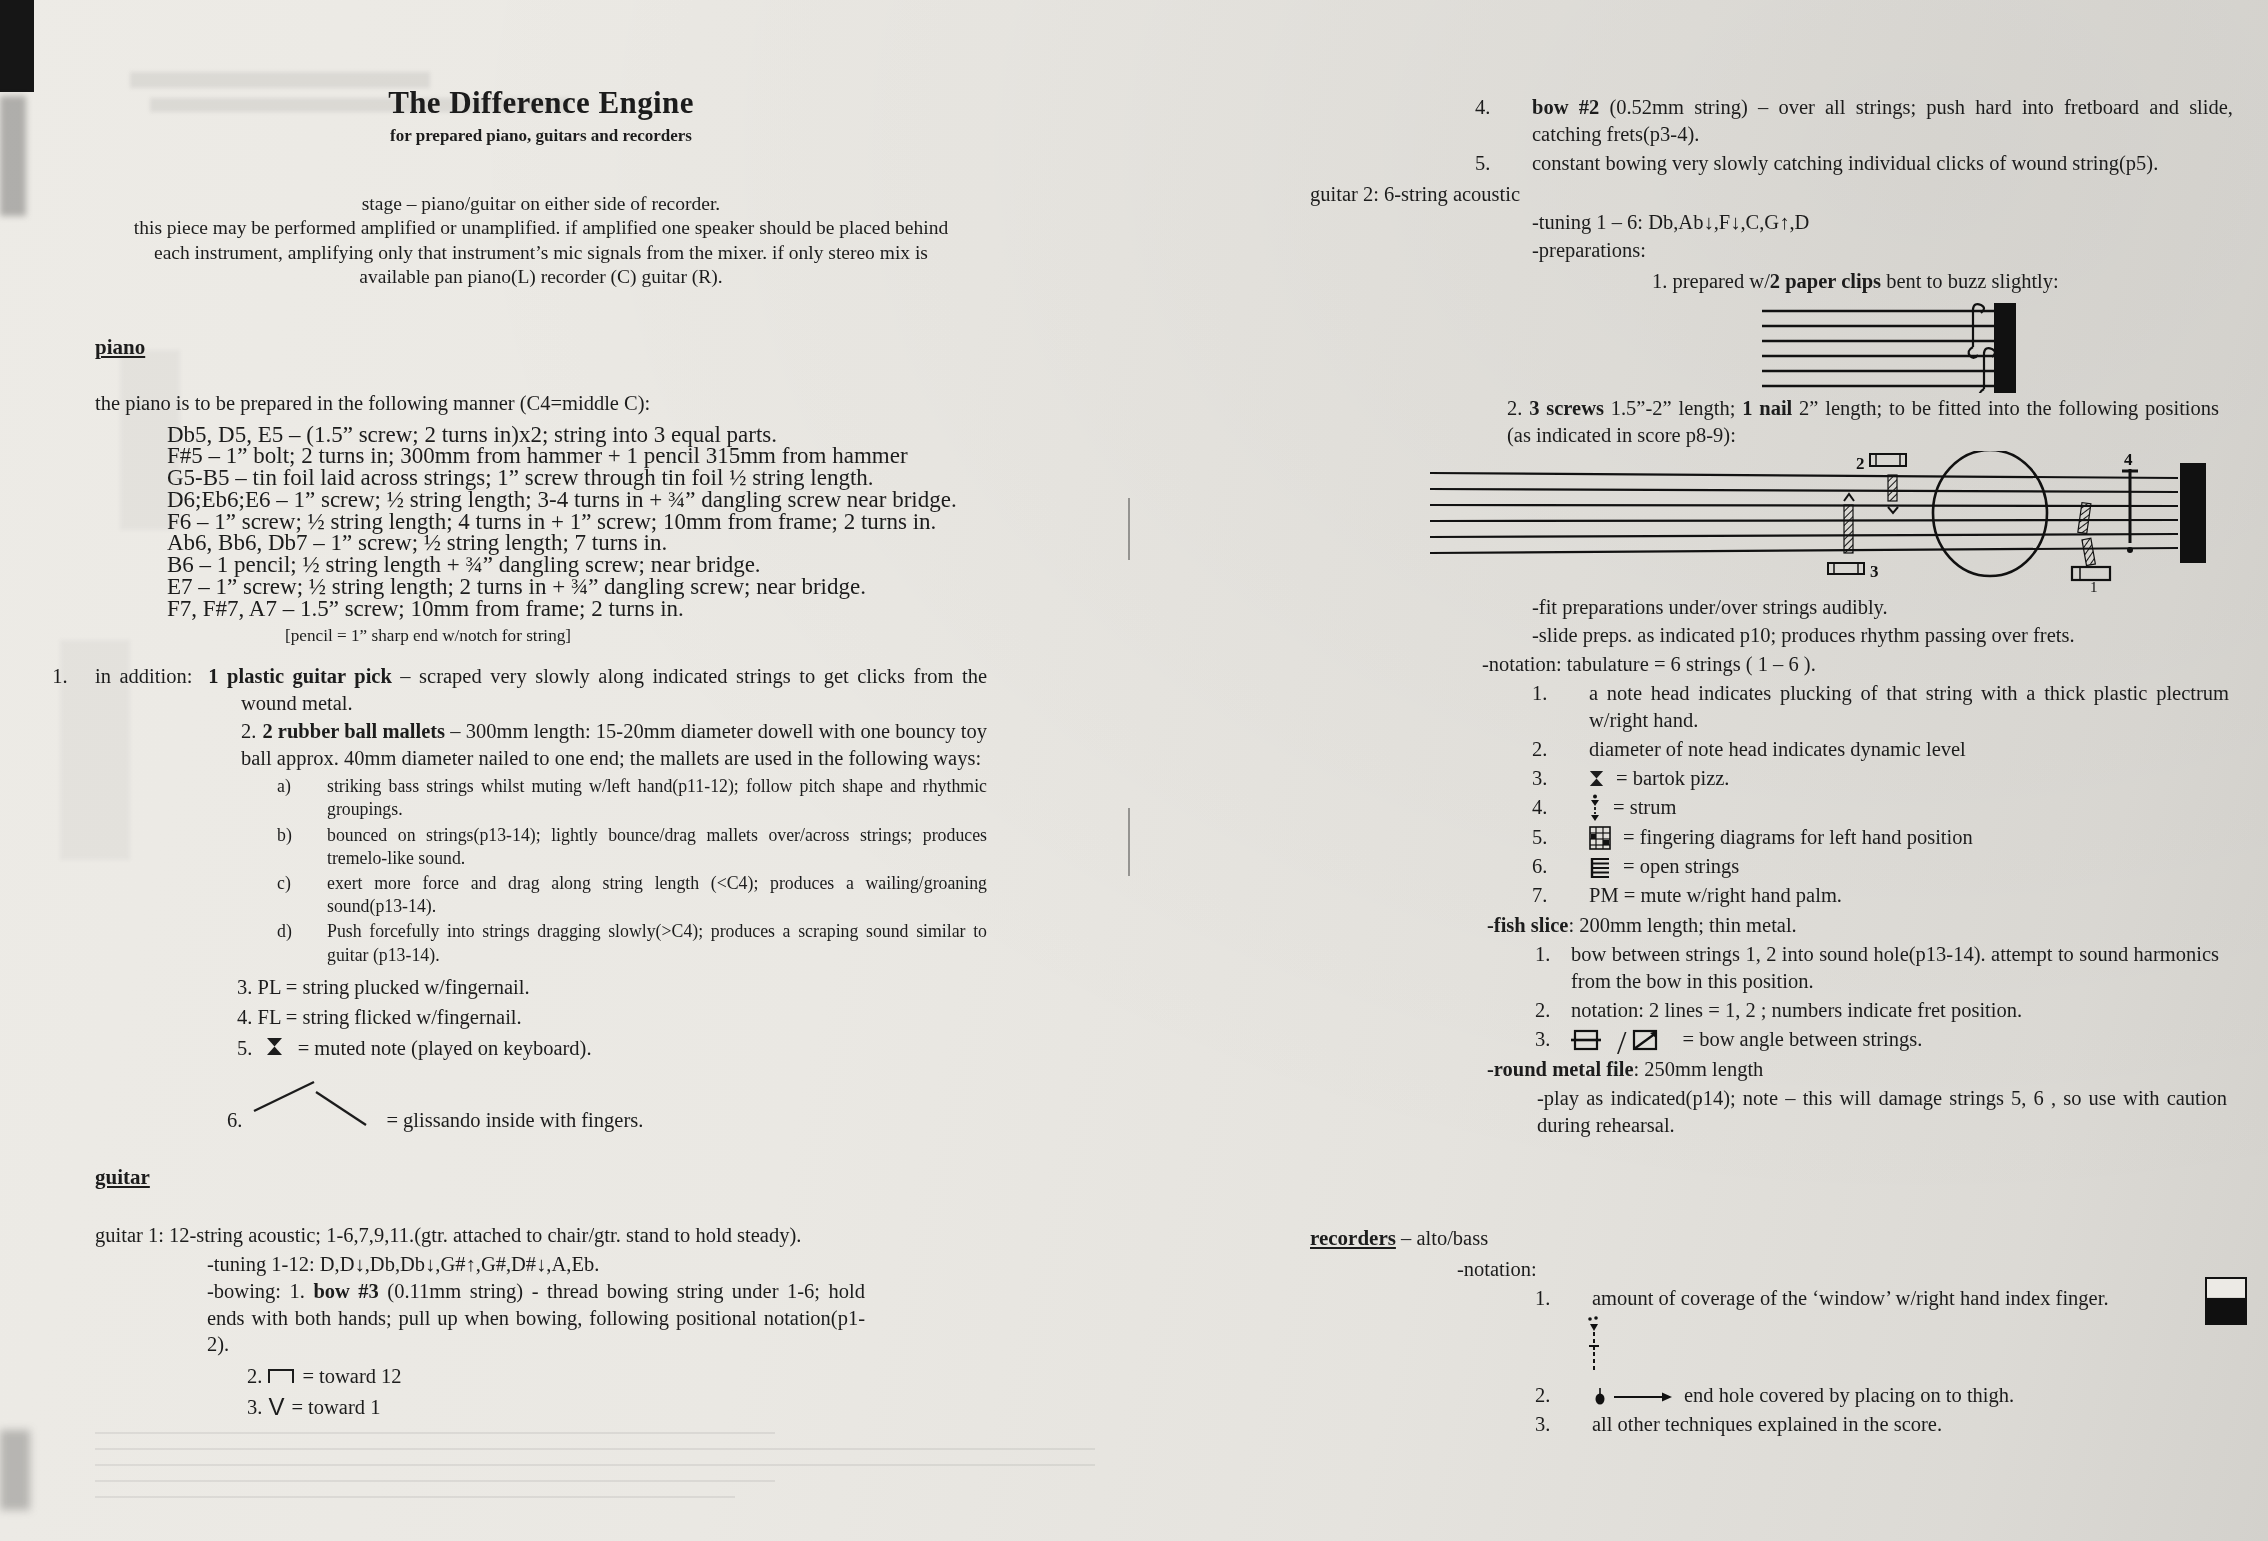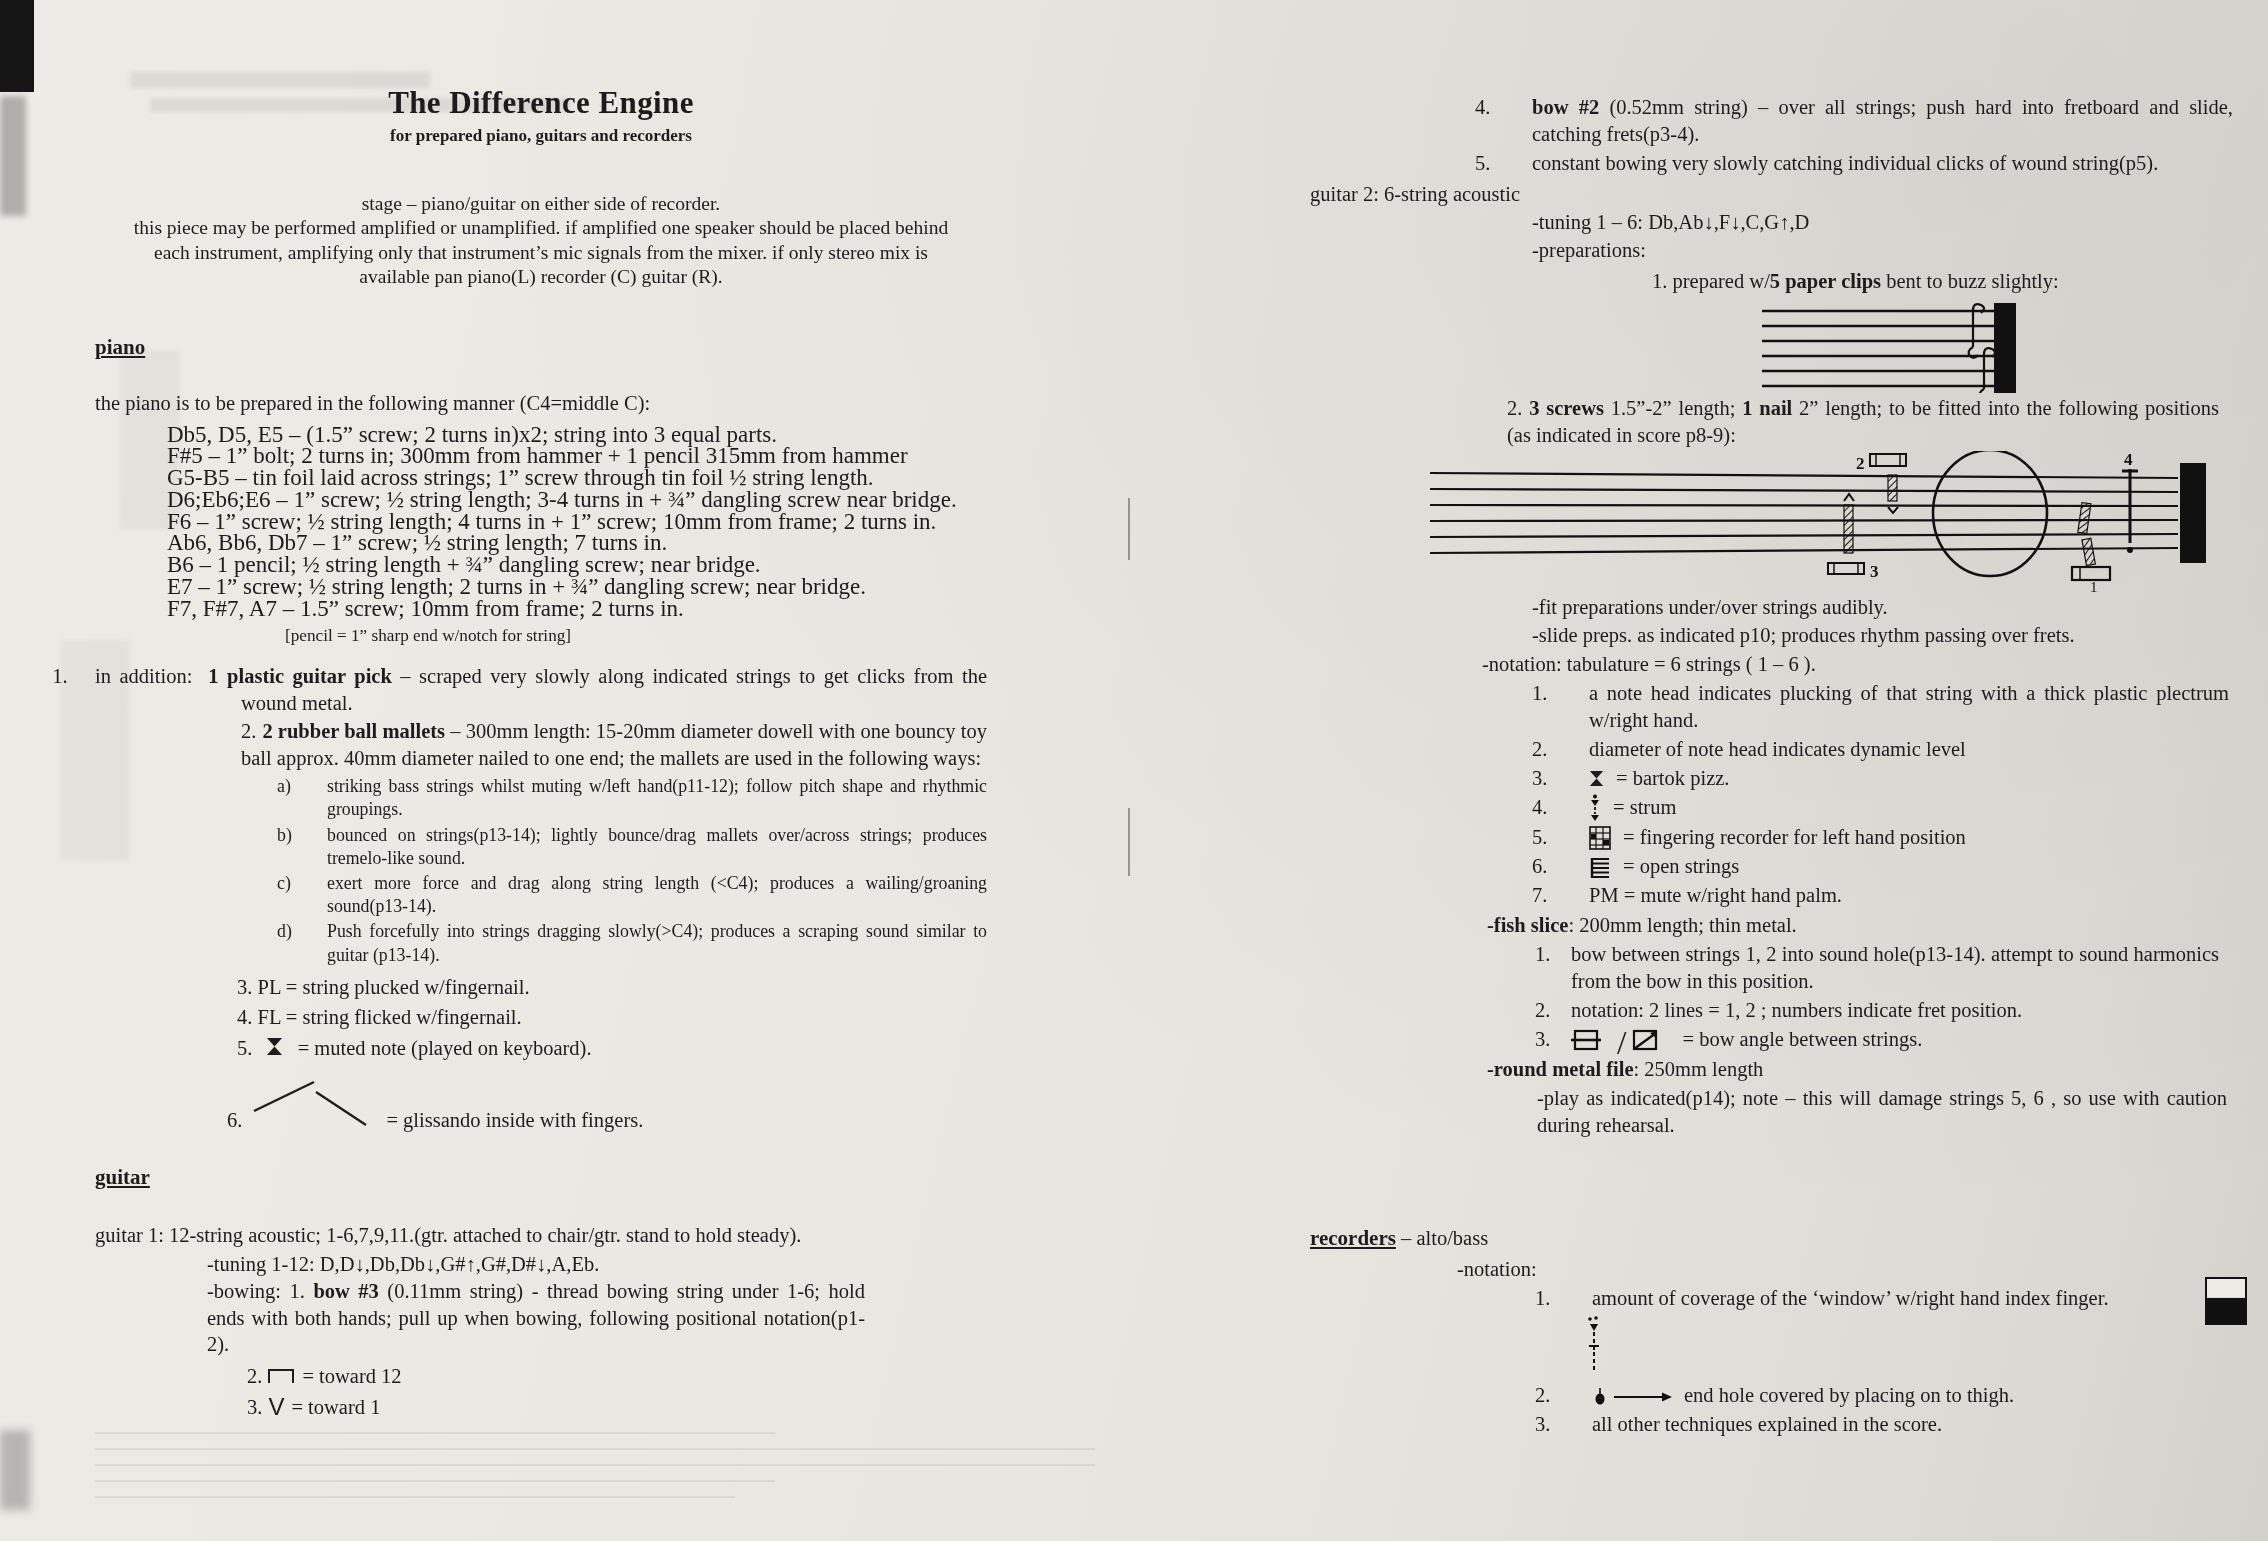--- a/index.html
+++ b/index.html
@@ -207,21 +207,21 @@
     <div class="nrow r45">
       <span class="nlabel">5.</span>
       <div class="ntext">constant bowing very slowly catching individual clicks of wound string(p5).</div>
     </div>
 
     <div class="g2head">guitar 2: 6-string acoustic</div>
     <div class="ind245">-tuning 1 – 6: Db,Ab↓,F↓,C,G↑,D</div>
     <div class="ind245">-preparations:</div>
 
     <div class="prep1">
-      <span>1. prepared w/</span><span class="b">5 paper clips</span><span> bent to buzz slightly:</span>
+      <span>1. prepared w/</span><span class="b">2 paper clips</span><span> bent to buzz slightly:</span>
     </div>
 
     <svg class="clip-svg" width="300" height="90" viewBox="0 0 300 90">
       <line x1="22" y1="8" x2="254" y2="8" stroke="#111" stroke-width="2.4"></line>
       <line x1="22" y1="23" x2="254" y2="23" stroke="#111" stroke-width="2.4"></line>
       <line x1="22" y1="38" x2="254" y2="38" stroke="#111" stroke-width="2.4"></line>
       <line x1="22" y1="53" x2="254" y2="53" stroke="#111" stroke-width="2.4"></line>
       <line x1="22" y1="68" x2="254" y2="68" stroke="#111" stroke-width="2.4"></line>
       <line x1="22" y1="83" x2="254" y2="83" stroke="#111" stroke-width="2.4"></line>
       <rect x="254" y="0" width="22" height="90" fill="#111"></rect>
@@ -316,21 +316,21 @@
             <rect x="1" y="1" width="20" height="22" fill="none" stroke="#111" stroke-width="1.6"></rect>
             <line x1="1" y1="7" x2="21" y2="7" stroke="#111" stroke-width="1.2"></line>
             <line x1="1" y1="13" x2="21" y2="13" stroke="#111" stroke-width="1.2"></line>
             <line x1="1" y1="19" x2="21" y2="19" stroke="#111" stroke-width="1.2"></line>
             <line x1="7" y1="1" x2="7" y2="23" stroke="#111" stroke-width="1.2"></line>
             <line x1="14" y1="1" x2="14" y2="23" stroke="#111" stroke-width="1.2"></line>
             <rect x="2" y="8" width="5" height="5" fill="#111"></rect>
             <rect x="14" y="14" width="6" height="5" fill="#111"></rect>
           </svg>
         </span>
-        <div class="ntext">= fingering recorder for left hand position</div>
+        <div class="ntext">= fingering diagrams for left hand position</div>
       </div>
       <div class="nrow">
         <span class="nlabel">6.</span>
         <span class="icon-gap">
           <svg width="22" height="22" viewBox="0 0 22 22">
             <line x1="2" y1="3" x2="20" y2="3" stroke="#111" stroke-width="2"></line>
             <line x1="2" y1="7.5" x2="20" y2="7.5" stroke="#111" stroke-width="2"></line>
             <line x1="2" y1="12" x2="20" y2="12" stroke="#111" stroke-width="2"></line>
             <line x1="2" y1="16.5" x2="20" y2="16.5" stroke="#111" stroke-width="2"></line>
             <line x1="2" y1="21" x2="20" y2="21" stroke="#111" stroke-width="2"></line>

